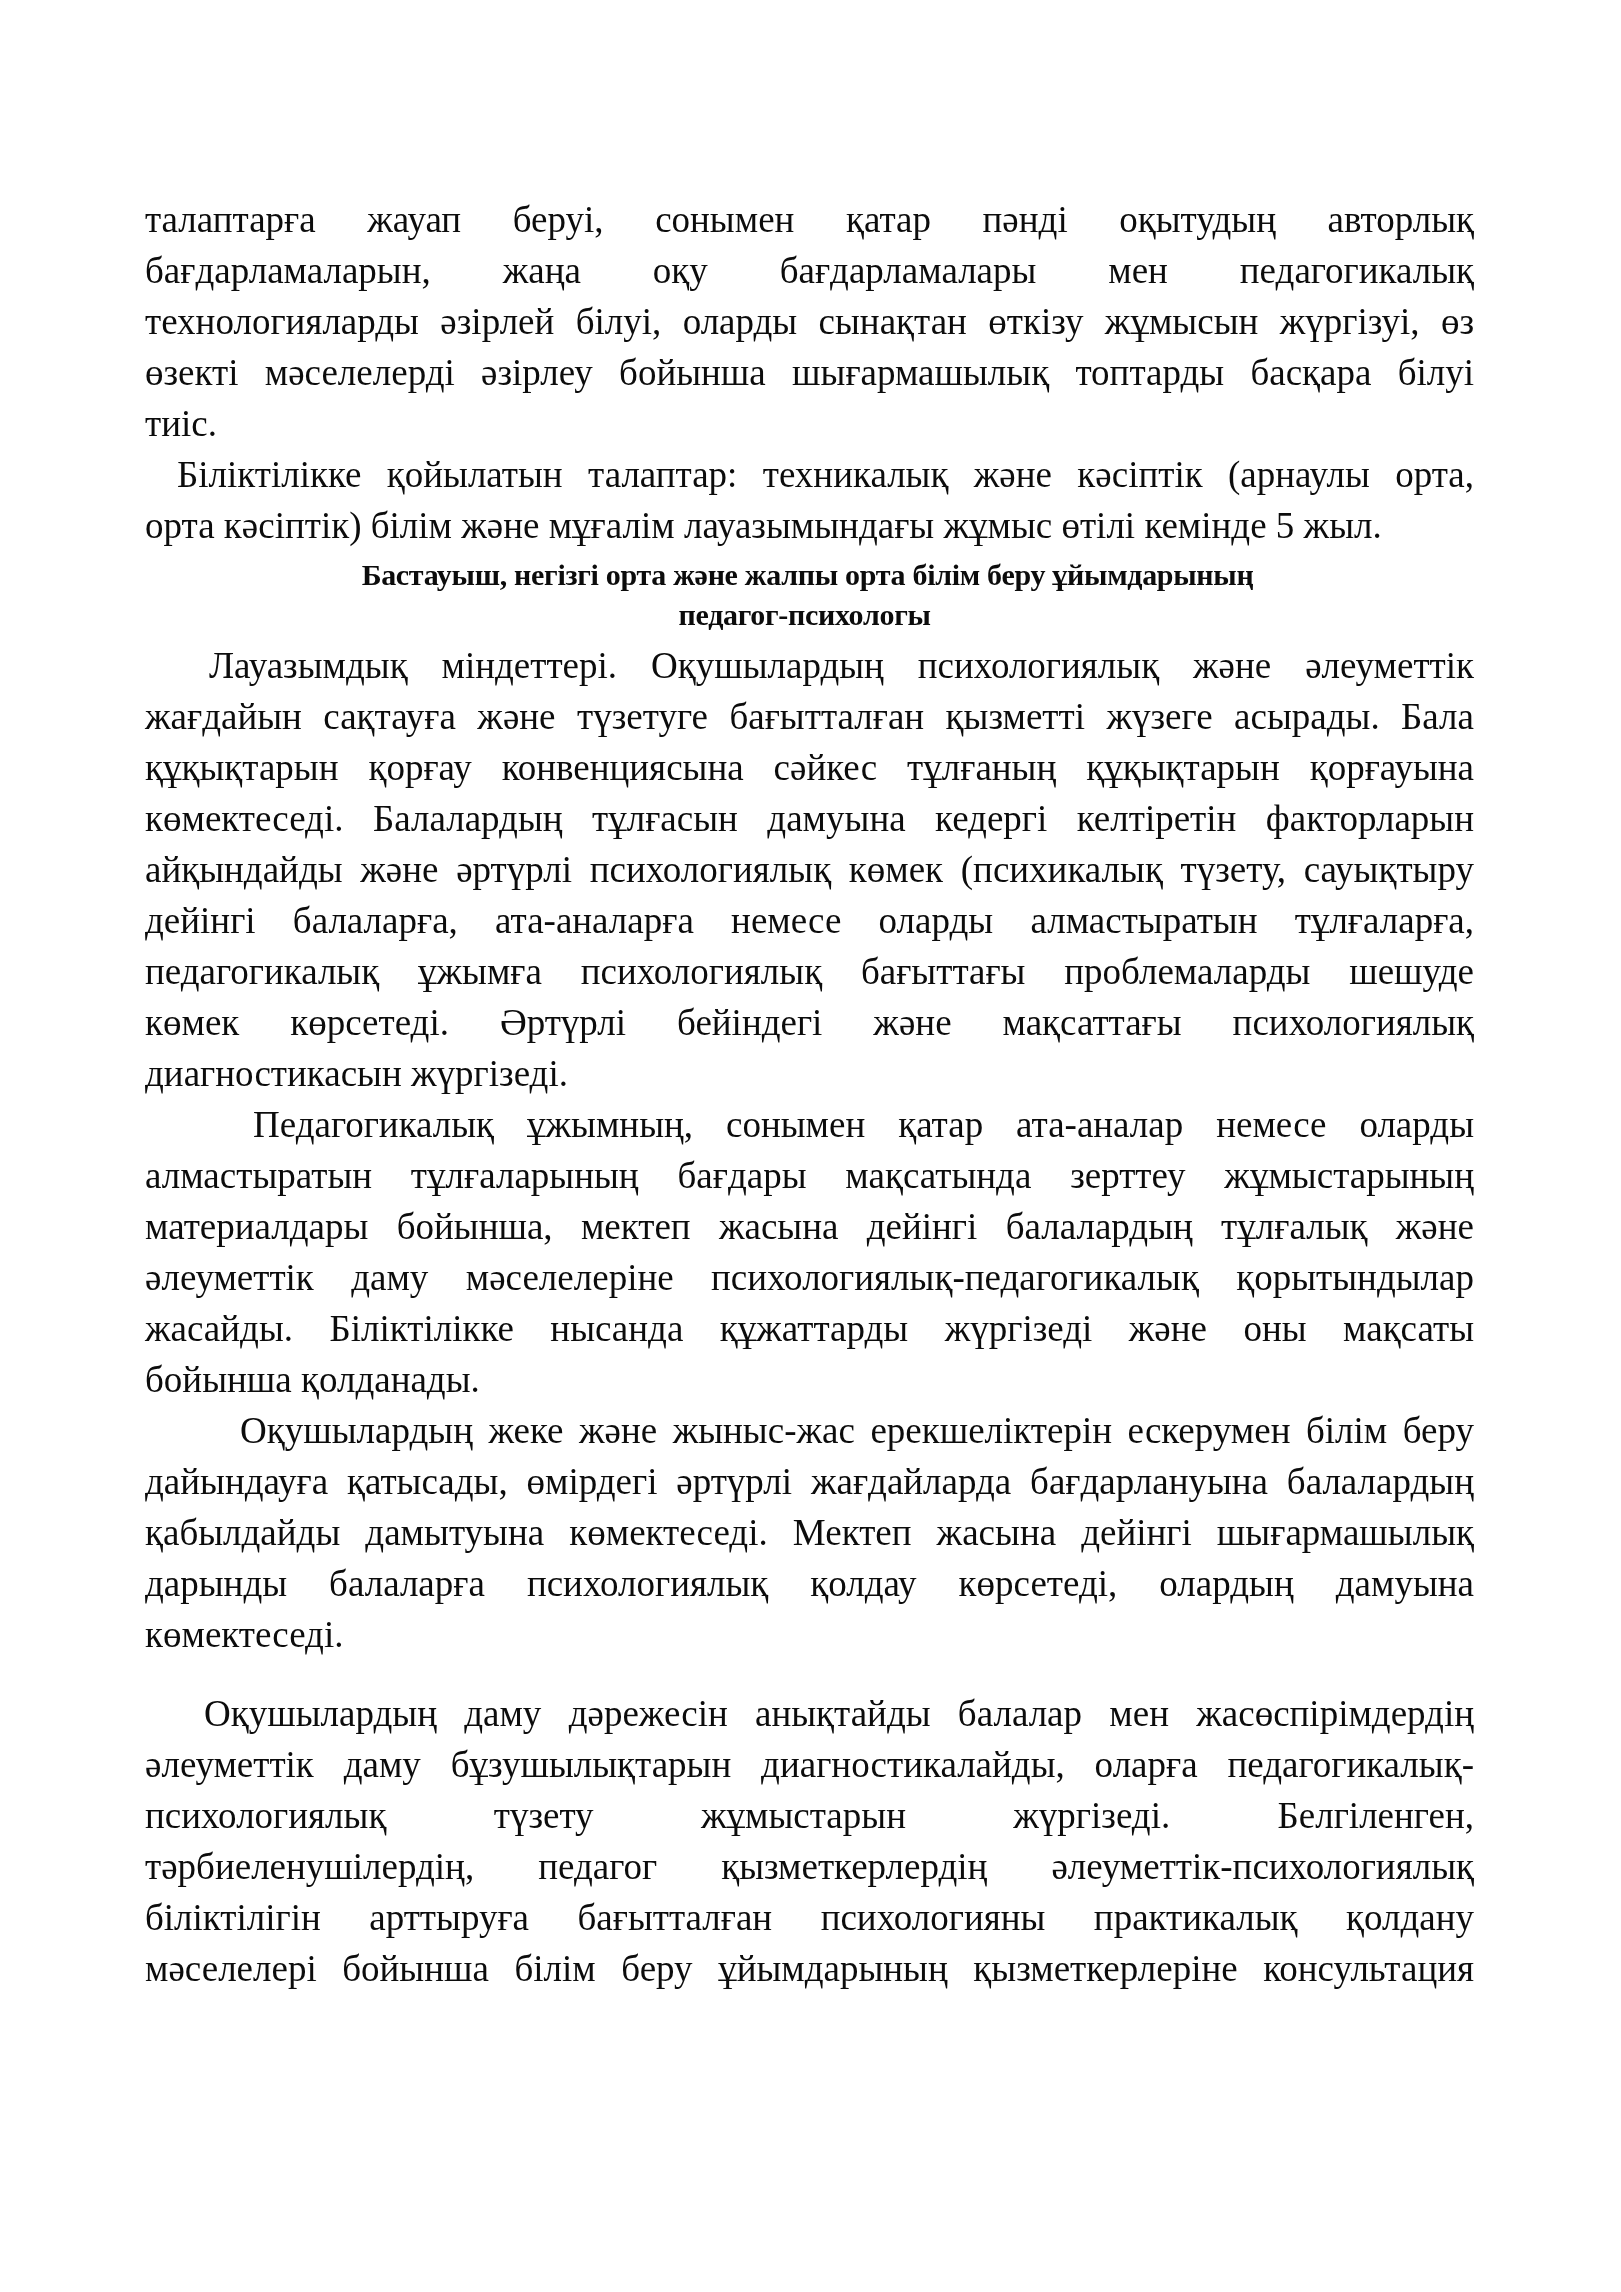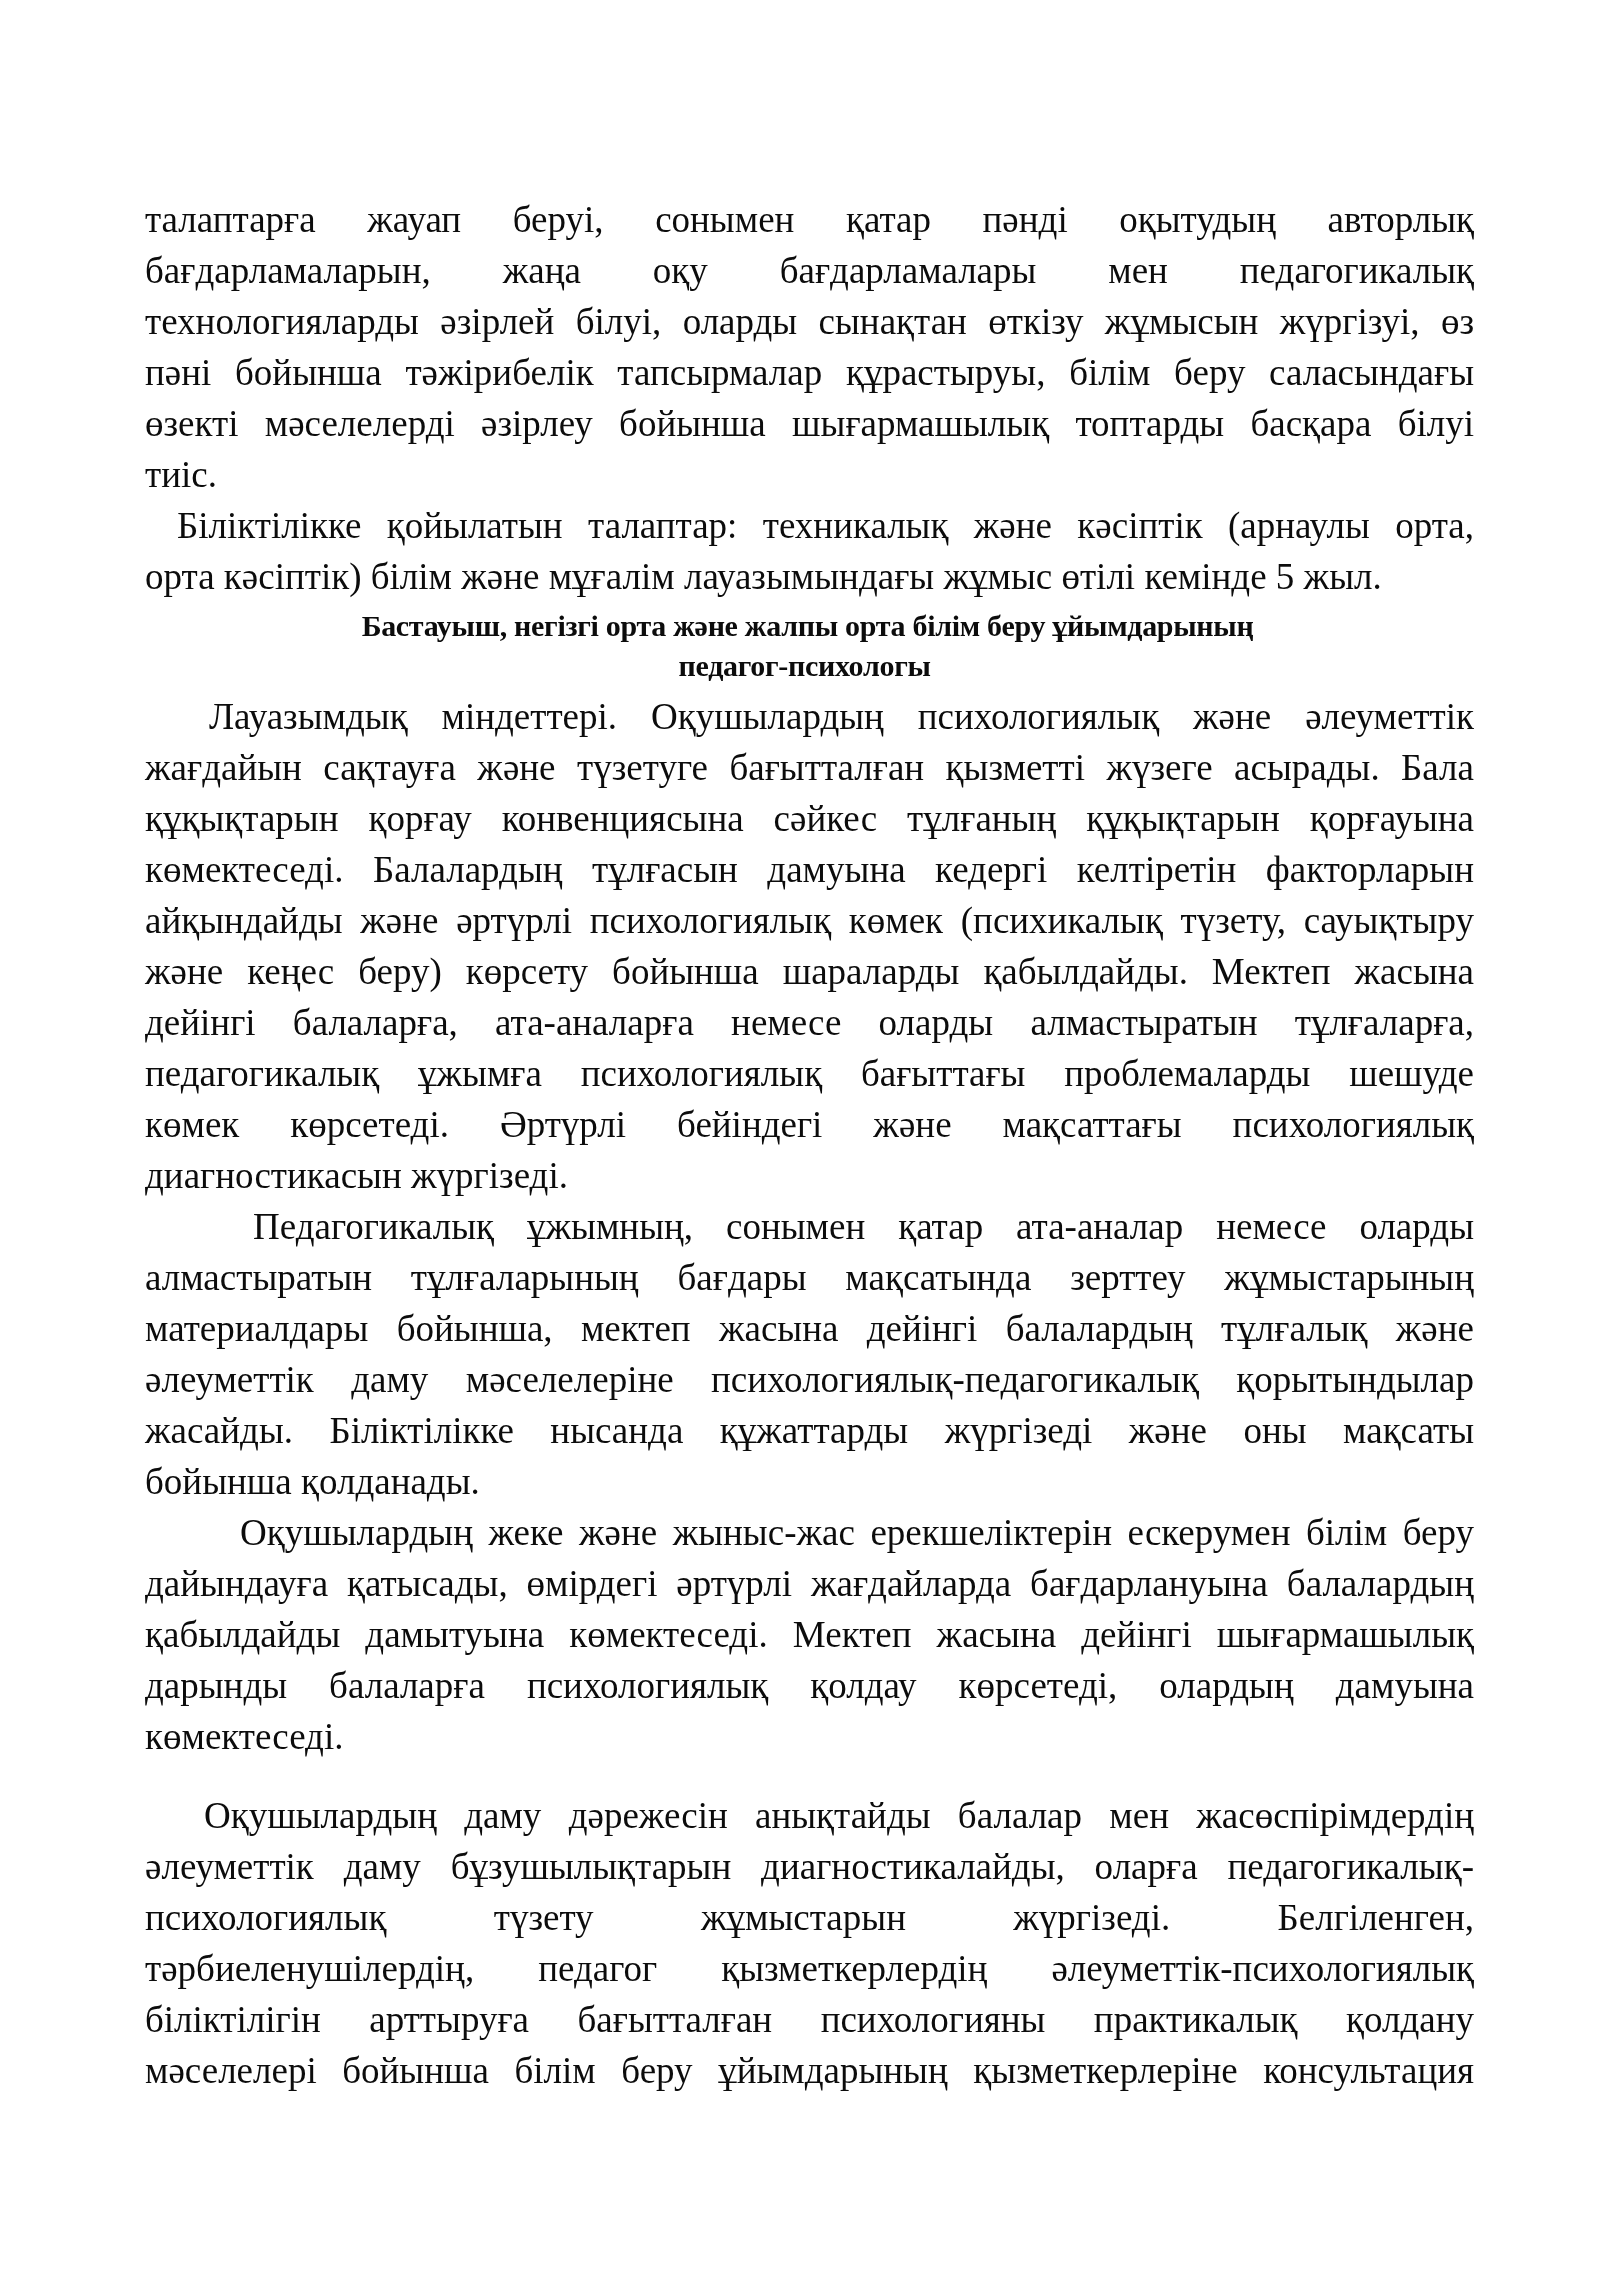--- a/index.html
+++ b/index.html
@@ -49,39 +49,37 @@
 </style>
 </head>
 <body>
 
 <div class="page" style="background: rgb(255, 255, 255); color: rgb(12, 12, 12);">
   <div class="text-block">
       <div class="paragraph body">
         <div class="line just">талаптарға жауап беруі, сонымен қатар пәнді оқытудың авторлық</div>
         <div class="line just">бағдарламаларын, жаңа оқу бағдарламалары мен педагогикалық</div>
         <div class="line just">технологияларды әзірлей білуі, оларды сынақтан өткізу жұмысын жүргізуі, өз</div>
-        <div class="line just">пәні бойынша тәжірибелік тапсырмалар құрастыруы, білім беру саласындағы</div>
         <div class="line just">өзекті мәселелерді әзірлеу бойынша шығармашылық топтарды басқара білуі</div>
         <div class="line">тиіс.</div>
       </div>
       <div class="paragraph body">
         <div class="line just" style="text-indent: 32px;">Біліктілікке қойылатын талаптар: техникалық және кәсіптік (арнаулы орта,</div>
         <div class="line">орта кәсіптік) білім және мұғалім лауазымындағы жұмыс өтілі кемінде 5 жыл.</div>
       </div>
       <div class="paragraph heading">
         <div class="line" style="text-indent: 5.9px;">Бастауыш, негізгі орта және жалпы орта білім беру ұйымдарының</div>
         <div class="line">педагог-психологы</div>
       </div>
       <div class="paragraph body">
         <div class="line just" style="text-indent: 64px;">Лауазымдық міндеттері. Оқушылардың психологиялық және әлеуметтік</div>
         <div class="line just">жағдайын сақтауға және түзетуге бағытталған қызметті жүзеге асырады. Бала</div>
         <div class="line just">құқықтарын қорғау конвенциясына сәйкес тұлғаның құқықтарын қорғауына</div>
         <div class="line just">көмектеседі. Балалардың тұлғасын дамуына кедергі келтіретін факторларын</div>
         <div class="line just">айқындайды және әртүрлі психологиялық көмек (психикалық түзету, сауықтыру</div>
-        <div class="line just">және кеңес беру) көрсету бойынша шараларды қабылдайды. Мектеп жасына</div>
         <div class="line just">дейінгі балаларға, ата-аналарға немесе оларды алмастыратын тұлғаларға,</div>
         <div class="line just">педагогикалық ұжымға психологиялық бағыттағы проблемаларды шешуде</div>
         <div class="line just">көмек көрсетеді. Әртүрлі бейіндегі және мақсаттағы психологиялық</div>
         <div class="line">диагностикасын жүргізеді.</div>
       </div>
       <div class="paragraph body">
         <div class="line just" style="text-indent: 108px;">Педагогикалық ұжымның, сонымен қатар ата-аналар немесе оларды</div>
         <div class="line just">алмастыратын тұлғаларының бағдары мақсатында зерттеу жұмыстарының</div>
         <div class="line just">материалдары бойынша, мектеп жасына дейінгі балалардың тұлғалық және</div>
         <div class="line just">әлеуметтік даму мәселелеріне психологиялық-педагогикалық қорытындылар</div>

